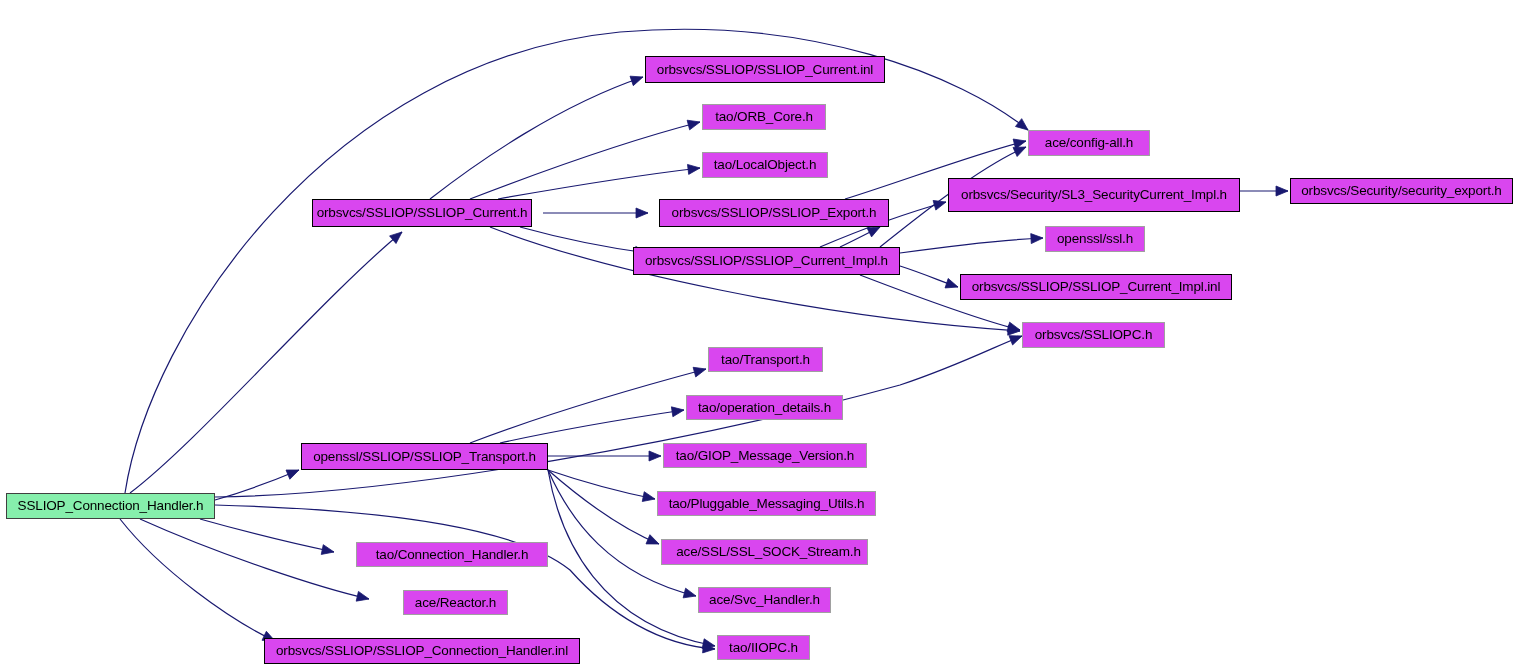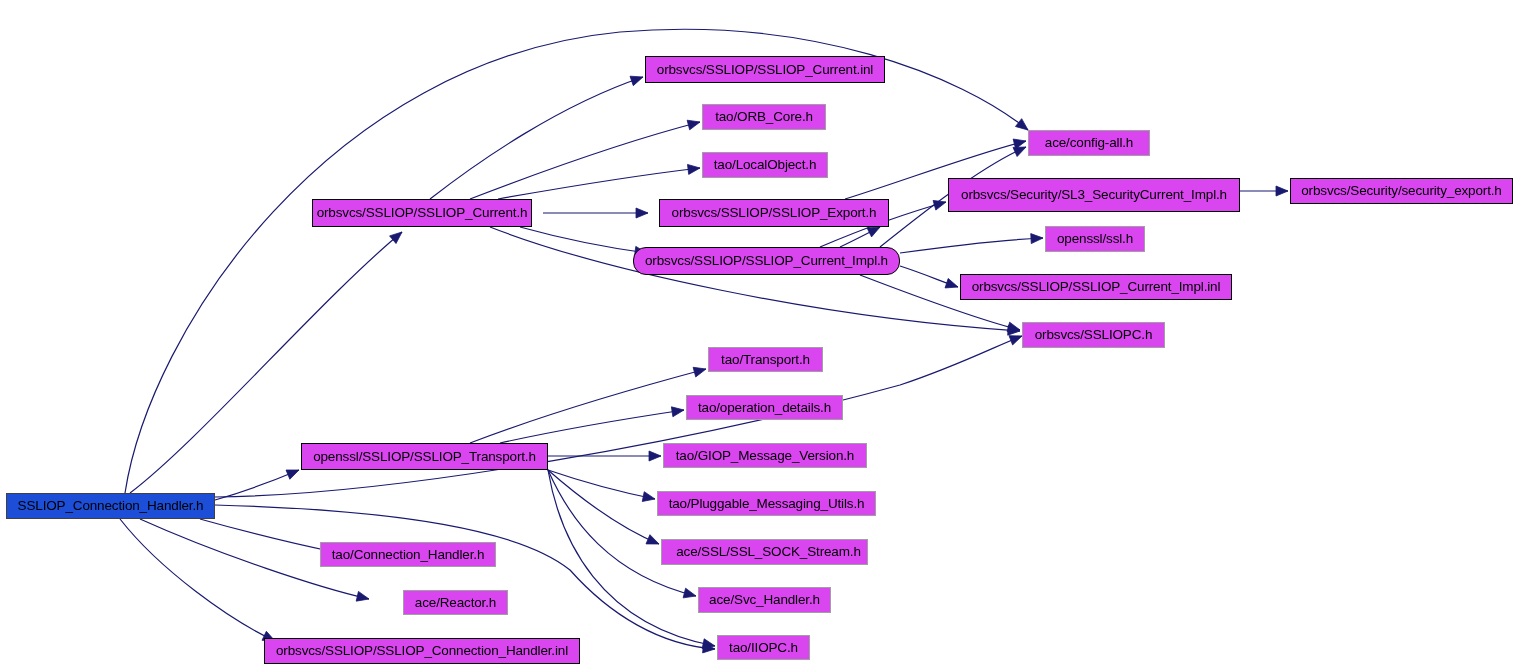--- a/index.html
+++ b/index.html
@@ -45,21 +45,21 @@
     background: #d946ef;
     border: 1px solid #a0a0a0;
     color: #000000;
     font-size: 13.5px;
     line-height: 1;
     white-space: nowrap;
     letter-spacing: -0.15px;
     cursor: default;
   }
   .node.focus {
-    background: #1d4ed8;
+    background: #86efac;
     border: 1px solid #404040;
   }
   .node.strong {
     border: 1px solid #000000;
   }
   .node-label {
     display: block;
     padding: 0 6px;
   }
 </style>
@@ -155,21 +155,21 @@
       </div>
       <div class="node strong" style="left: 312px; top: 199px; width: 220px; height: 28px;">
         <span class="node-label">orbsvcs/SSLIOP/SSLIOP_Current.h</span>
       </div>
       <div class="node strong" style="left: 650px; top: 199px; width: 230px; height: 28px; margin-left: 9px;">
         <span class="node-label">orbsvcs/SSLIOP/SSLIOP_Export.h</span>
       </div>
       <div class="node" style="left: 1045px; top: 226px; width: 100px; height: 26px;">
         <span class="node-label">openssl/ssl.h</span>
       </div>
-      <div class="node strong" style="left: 633px; top: 247px; width: 267px; height: 28px; border-radius: 13px;">
+      <div class="node strong" style="left: 633px; top: 247px; width: 267px; height: 28px;">
         <span class="node-label">orbsvcs/SSLIOP/SSLIOP_Current_Impl.h</span>
       </div>
       <div class="node strong" style="left: 960px; top: 274px; width: 272px; height: 26px;">
         <span class="node-label">orbsvcs/SSLIOP/SSLIOP_Current_Impl.inl</span>
       </div>
       <div class="node" style="left: 1022px; top: 322px; width: 143px; height: 26px;">
         <span class="node-label">orbsvcs/SSLIOPC.h</span>
       </div>
       <div class="node" style="left: 708px; top: 347px; width: 115px; height: 25px;">
         <span class="node-label">tao/Transport.h</span>
@@ -179,21 +179,21 @@
       </div>
       <div class="node strong" style="left: 301px; top: 443px; width: 247px; height: 27px;">
         <span class="node-label">openssl/SSLIOP/SSLIOP_Transport.h</span>
       </div>
       <div class="node" style="left: 663px; top: 443px; width: 204px; height: 25px;">
         <span class="node-label">tao/GIOP_Message_Version.h</span>
       </div>
       <div class="node" style="left: 657px; top: 491px; width: 219px; height: 25px;">
         <span class="node-label">tao/Pluggable_Messaging_Utils.h</span>
       </div>
-      <div class="node" style="left: 320px; top: 542px; width: 176px; height: 25px;">
+      <div class="node" style="left: 356px; top: 542px; width: 192px; height: 25px;">
         <span class="node-label">tao/Connection_Handler.h</span>
       </div>
       <div class="node" style="left: 661px; top: 539px; width: 207px; height: 26px; padding-left: 8px;">
         <span class="node-label">ace/SSL/SSL_SOCK_Stream.h</span>
       </div>
       <div class="node" style="left: 371px; top: 590px; width: 105px; height: 25px; margin-left: 32px;">
         <span class="node-label">ace/Reactor.h</span>
       </div>
       <div class="node" style="left: 698px; top: 587px; width: 133px; height: 26px;">
         <span class="node-label">ace/Svc_Handler.h</span>

